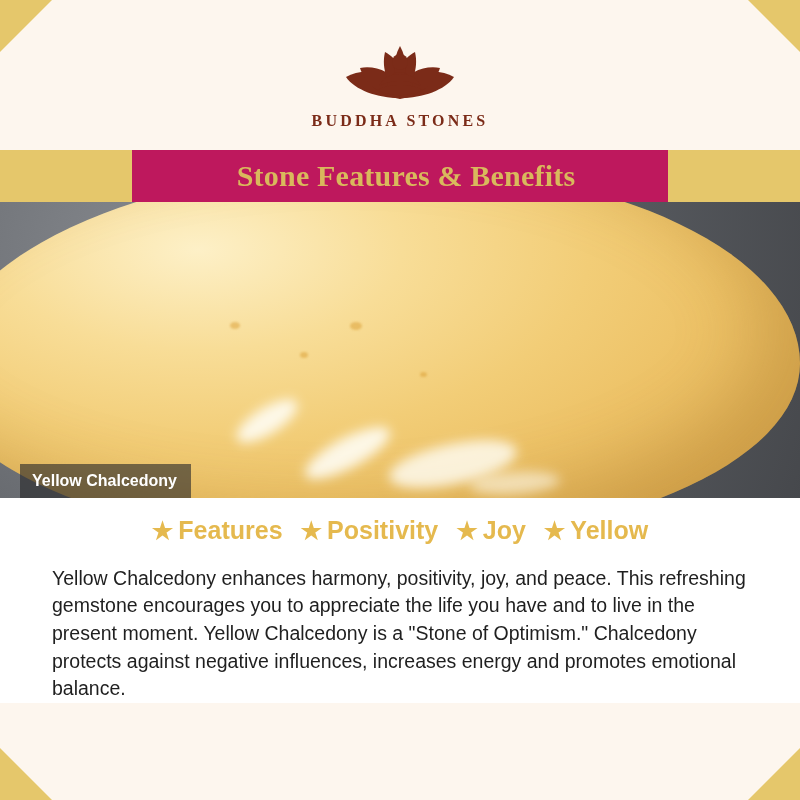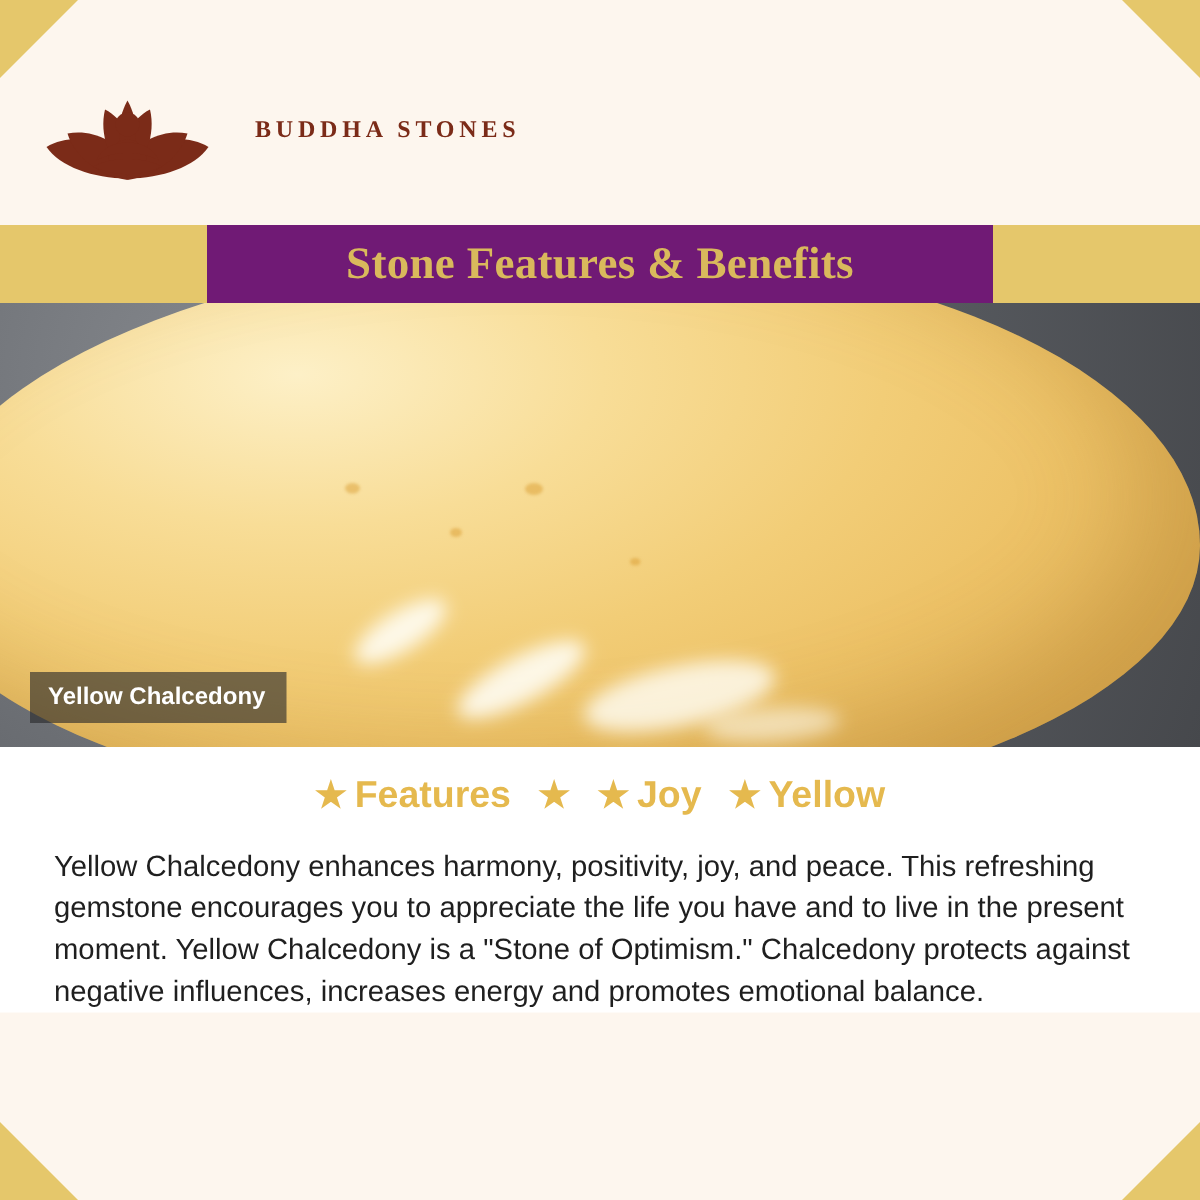--- a/index.html
+++ b/index.html
@@ -47,21 +47,21 @@
     bottom: 0; right: 0;
     border-bottom: 52px solid #e5c76b;
     border-left: 52px solid transparent;
   }
 
   
   .header {
     position: relative;
     height: 150px;
     display: flex;
-    flex-direction: row;
+    flex-direction: column;
     align-items: center;
     justify-content: flex-start;
     padding-top: 20px;
     box-sizing: border-box;
     background: #fdf6ee;
   }
   .logo-mark {
     width: 170px;
     height: 88px;
     display: block;
@@ -78,26 +78,27 @@
   
   .title-band {
     position: relative;
     height: 52px;
     background: #e5c76b;
     display: flex;
     align-items: center;
     justify-content: center;
   }
   .title-plate {
-    background: #701a75;
+    background: #be185d;
     height: 52px;
     width: 524px;
     display: flex;
     align-items: center;
     justify-content: center;
+    padding-left: 12px;
   }
   .title-text {
     font-size: 30px;
     font-weight: bold;
     color: #d9b95c;
     font-family: "Liberation Serif", serif;
     letter-spacing: 0.2px;
     white-space: nowrap;
   }
 
@@ -157,21 +158,21 @@
   .speck {
     position: absolute;
     border-radius: 50%;
     background: rgba(214,150,40,0.45);
     filter: blur(1px);
   }
 
   .caption-bar {
     position: absolute;
     left: 20px;
-    bottom: 16px;
+    bottom: 0;
     height: 34px;
     padding: 0 14px 0 12px;
     display: flex;
     align-items: center;
     background: rgba(40,40,42,0.62);
   }
   .caption-text {
     color: #ffffff;
     font-size: 16px;
     font-weight: bold;
@@ -202,20 +203,21 @@
   .star {
     color: #e5b94e;
     font-size: 24px;
     line-height: 1;
   }
   .body-text {
     font-size: 19.5px;
     line-height: 1.42;
     color: #1f1f1f;
     text-align: left;
+    margin-left: 16px;
   }
 
   
   .footer-band {
     position: absolute;
     left: 0;
     right: 0;
     bottom: 0;
     height: 52px;
     background: #fdf6ee;
@@ -275,20 +277,21 @@
   </div>
 
   <div class="content">
     <div class="keywords">
       <div class="keyword">
         <span class="star">★</span>
         <span>Features</span>
       </div>
       <div class="keyword">
         <span class="star">★</span>
+        <span>Positivity</span>
       </div>
       <div class="keyword">
         <span class="star">★</span>
         <span>Joy</span>
       </div>
       <div class="keyword">
         <span class="star">★</span>
         <span>Yellow</span>
       </div>
     </div>

